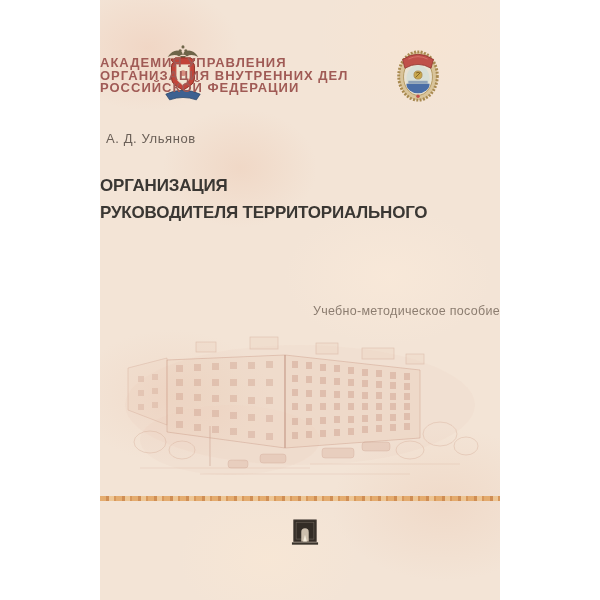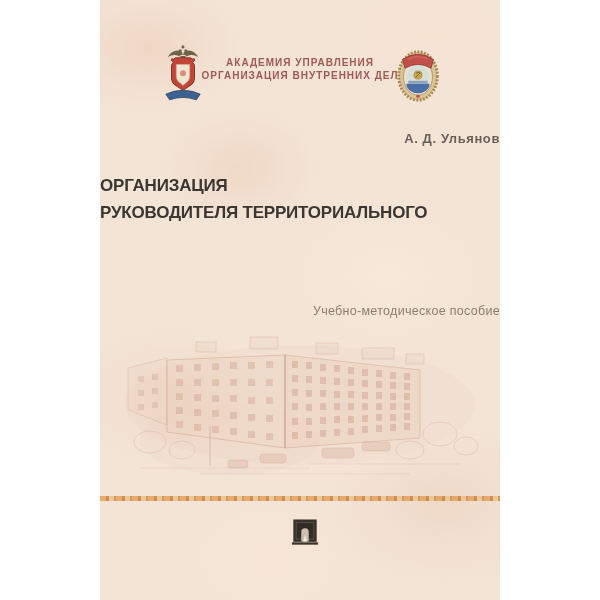--- a/index.html
+++ b/index.html
@@ -9,27 +9,27 @@
     background-color:#f3e4d6;
     background-image:
       radial-gradient(ellipse 130px 90px at 12% 8%, rgba(240,212,194,.85), rgba(240,212,194,0) 70%),
       radial-gradient(ellipse 160px 110px at 82% 6%, rgba(247,228,210,.8), rgba(247,228,210,0) 70%),
       radial-gradient(ellipse 110px 85px at 35% 28%, rgba(238,208,188,.6), rgba(238,208,188,0) 70%),
       radial-gradient(ellipse 150px 100px at 72% 46%, rgba(249,233,217,.8), rgba(249,233,217,0) 70%),
       radial-gradient(ellipse 140px 95px at 18% 66%, rgba(239,214,196,.6), rgba(239,214,196,0) 70%),
       radial-gradient(ellipse 160px 110px at 86% 84%, rgba(237,209,189,.55), rgba(237,209,189,0) 70%),
       radial-gradient(ellipse 130px 95px at 42% 93%, rgba(248,231,213,.8), rgba(248,231,213,0) 70%);
   }
-  .hdr-text{position:absolute;left:0;top:57px;width:100%;text-align:center;
-    color:#a05a55;font-size:10px;font-weight:bold;line-height:12.6px;letter-spacing:1px;}
+  .hdr-text{position:absolute;left:0;top:57px;width:100%;text-align:left;
+    color:#a05a55;font-size:13px;font-weight:bold;line-height:12.6px;letter-spacing:1px;}
   .emblem{position:absolute;}
   .emblem.left{left:62px;top:43px;}
   .emblem.right{left:294px;top:47px;}
-  .author{position:absolute;left:0;top:131px;width:100%;text-align:right;
-    color:#6b6058;font-size:13px;letter-spacing:.6px;font-weight:bold;}
+  .author{position:absolute;left:6px;top:131px;width:100%;text-align:left;
+    color:#6b6058;font-size:13px;letter-spacing:.6px;}
   .title{position:absolute;left:0;top:173px;width:100%;
     color:#3a3733;font-size:17px;font-weight:bold;line-height:26.5px;letter-spacing:-.2px;}
   .subtitle{position:absolute;left:0;top:304px;width:100%;text-align:right;
     color:#8c7d70;font-size:12.5px;letter-spacing:.3px;}
   .building{position:absolute;left:10px;top:330px;width:380px;height:155px;}
   .stripe{position:absolute;left:0;top:496px;width:100%;height:5px;opacity:.85;
     background:repeating-linear-gradient(90deg,#e2a35e 0 6px,#c97f3e 6px 9px,#edc189 9px 14px,#d28a46 14px 16px);}
   .pub-logo{position:absolute;left:191px;top:518px;}
 </style>
 </head>
@@ -46,20 +46,21 @@
       <path d="M19 13 h6 l-3 6 z" fill="#6e6549"></path>
       <path d="M12 20 q-3 -2 -2 -4 q3 1 4 -1 h16 q1 2 4 1 q1 2 -2 4 q2 1 2 3 v13 q0 6 -6 9 l-6 4 -6 -4 q-6 -3 -6 -9 v-13 q0 -2 2 -3 z" fill="#c2453a" stroke="#8a2e24" stroke-width="1"></path>
       <path d="M15 22 h14 v12 q0 5 -4.5 7.5 L22 44 l-2.5 -2.5 Q15 39 15 34 z" fill="#efe6d2" stroke="#d9a89a" stroke-width="0.8"></path>
       <circle cx="22" cy="31" r="3" fill="#c2453a" opacity="0.55"></circle>
       <path d="M4 53 q8 -4 18 -4 q10 0 18 4 l-4 6 q-14 -5 -28 0 z" fill="#3d6191" stroke="#2a4668" stroke-width="0.8"></path>
     </svg>
 
     <div class="hdr-text">
       <div>АКАДЕМИЯ УПРАВЛЕНИЯ</div>
       <div>ОРГАНИЗАЦИЯ ВНУТРЕННИХ ДЕЛ</div>
+      <div>РОССИЙСКОЙ ФЕДЕРАЦИИ</div>
     </div>
 
     <svg class="emblem right" width="48" height="56" viewBox="0 0 48 58">
       <ellipse cx="24" cy="30" rx="20" ry="25" fill="#d9c49a" stroke="#a8894f" stroke-width="3" stroke-dasharray="2,1.5"></ellipse>
       <ellipse cx="24" cy="31" rx="15" ry="19" fill="#e9e2d2" stroke="#b49a62" stroke-width="1"></ellipse>
       <ellipse cx="24" cy="33" rx="12" ry="14" fill="#d8dfd6"></ellipse>
       <path d="M12 38 a12 10 0 0 0 24 0 z" fill="#4a6ea6"></path>
       <rect x="14" y="35" width="20" height="3" fill="#8fa3b8"></rect>
       <circle cx="24" cy="29" r="4.2" fill="#c9a84c" stroke="#a8894f" stroke-width="0.8"></circle>
       <path d="M21.5 31.5 L26.5 26.5 M22 27 q2 -1.5 4 0" stroke="#7a5c20" stroke-width="0.9" fill="none"></path>

